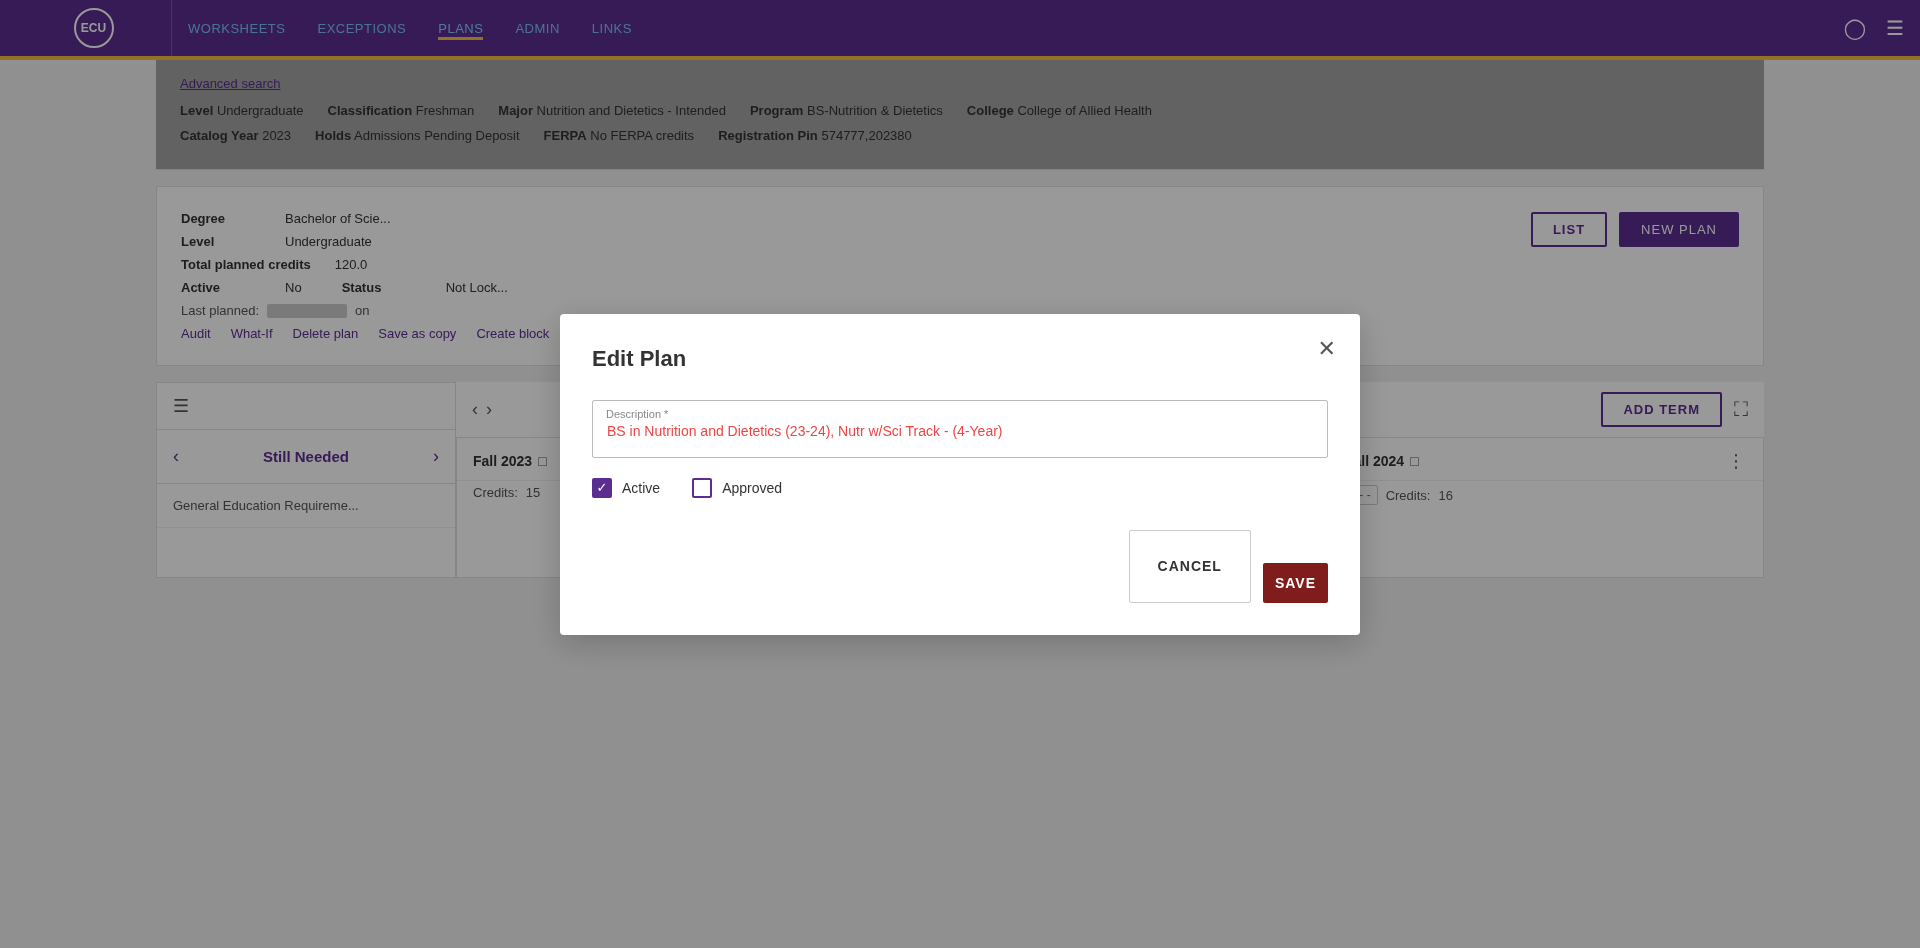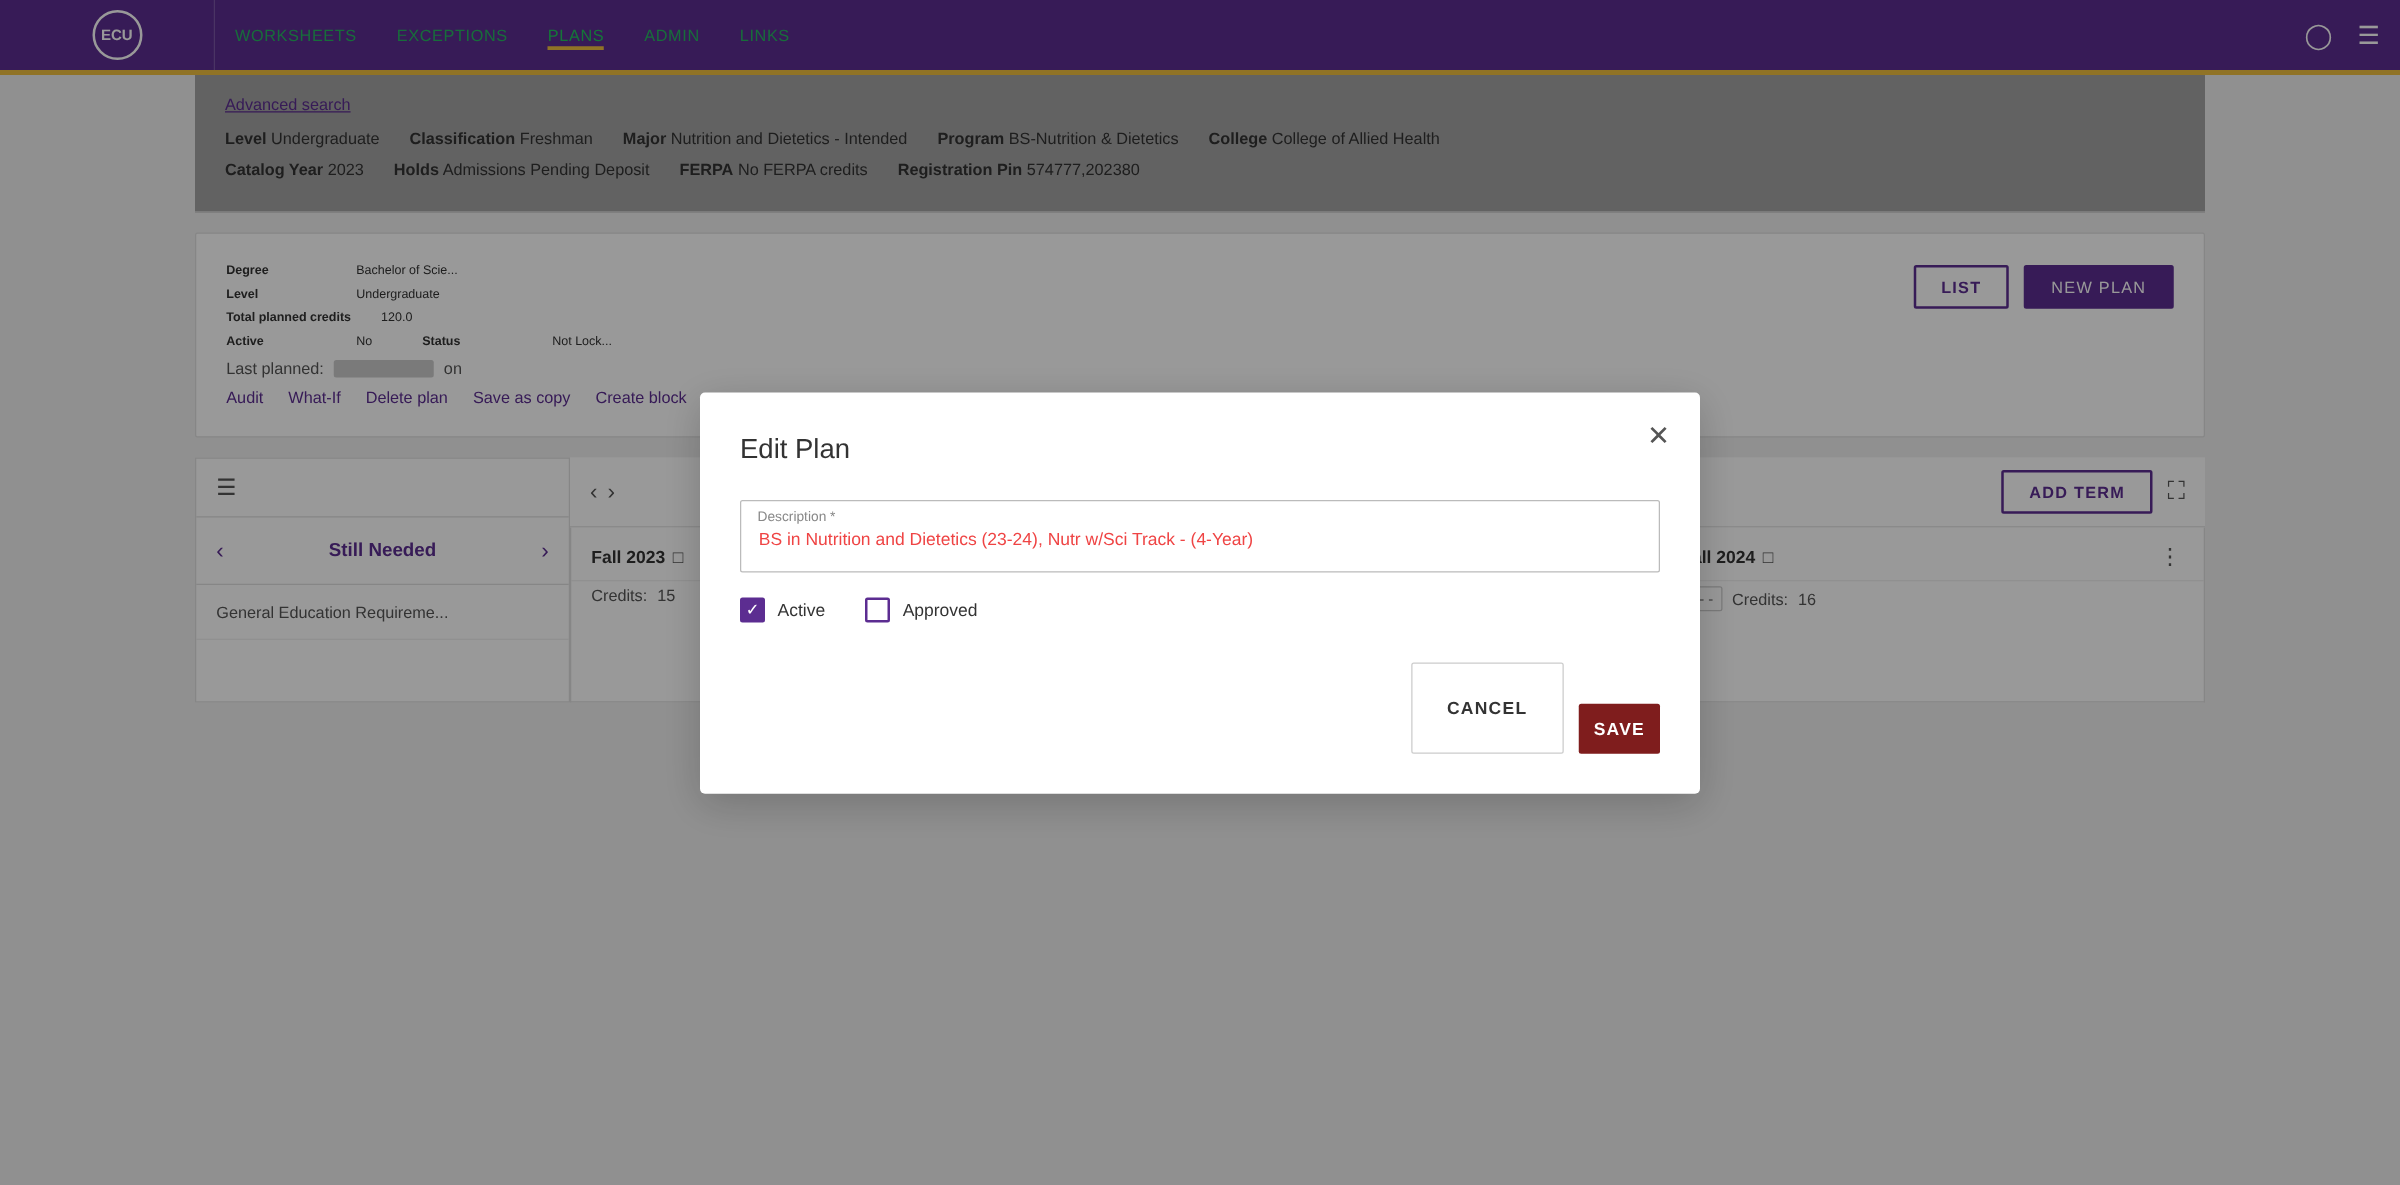--- a/index.html
+++ b/index.html
@@ -13,21 +13,21 @@
     .logo-area {
       display: flex; align-items: center; background: #5c2d91; width: 156px; height: 56px;
       justify-content: center; border-right: 1px solid rgba(255,255,255,0.2);
     }
     .logo-circle {
       width: 40px; height: 40px; border: 2px solid #fff; border-radius: 50%;
       display: flex; align-items: center; justify-content: center; color: #fff; font-weight: bold; font-size: 12px;
     }
     .nav-links { display: flex; gap: 32px; margin-left: 16px; }
     .nav-link {
-      color: #22c55e; text-decoration: none; font-size: 13px; letter-spacing: 0.5px;
+      color: #7dd3fc; text-decoration: none; font-size: 13px; letter-spacing: 0.5px;
       font-weight: 500; opacity: 0.9; cursor: pointer; padding: 4px 0;
     }
     .nav-link.active { border-bottom: 3px solid #f0c040; padding-bottom: 1px; opacity: 1; }
     .nav-right { margin-left: auto; display: flex; align-items: center; gap: 20px; }
     .nav-icon { color: #fff; font-size: 20px; cursor: pointer; }
     .yellow-bar { height: 4px; background: #f0c040; width: 100%; }
 
     
     .main-content { padding: 0; background: #f0f0f0; min-height: calc(948px - 56px); position: relative; }
 
@@ -40,21 +40,21 @@
     .info-row { display: flex; flex-wrap: wrap; gap: 24px; margin-bottom: 10px; font-size: 13px; }
     .info-label { font-weight: 600; color: #333; }
     .info-value { color: #333; }
 
     
     .plan-section {
       background: #fff; margin: 16px 156px; padding: 24px;
       border: 1px solid #e0e0e0; border-radius: 2px; position: relative;
     }
     .plan-title { font-size: 22px; font-weight: 600; color: #333; margin-bottom: 16px; }
-    .plan-meta { display: flex; flex-direction: column; gap: 8px; font-size: 10px; }
+    .plan-meta { display: flex; flex-direction: column; gap: 8px; font-size: 13px; }
     .plan-row { display: flex; gap: 24px; }
     .plan-label { font-weight: 600; min-width: 80px; }
     .plan-btns { position: absolute; top: 25px; right: 24px; display: flex; gap: 12px; }
     .btn-outline {
       border: 2px solid #5c2d91; color: #5c2d91; background: #fff;
       padding: 8px 20px; font-size: 13px; font-weight: 700; letter-spacing: 1px;
       cursor: pointer; border-radius: 2px;
     }
     .btn-filled {
       border: 2px solid #5c2d91; color: #fff; background: #5c2d91;
@@ -105,21 +105,21 @@
 
     
     .overlay {
       position: fixed; top: 0; left: 0; width: 100%; height: 100%;
       background: rgba(0,0,0,0.4); z-index: 100; display: flex; align-items: center; justify-content: center;
     }
     .modal {
       background: #fff; border-radius: 4px; padding: 32px; width: 800px; max-width: 90%;
       box-shadow: 0 8px 32px rgba(0,0,0,0.2); position: relative;
     }
-    .modal-title { font-size: 22px; font-weight: 400; color: #333; margin-bottom: 28px; }
+    .modal-title { font-size: 22px; font-weight: 700; color: #333; margin-bottom: 28px; }
     .modal-close {
       position: absolute; top: 24px; right: 24px; font-size: 22px; color: #555;
       cursor: pointer; background: none; border: none; line-height: 1;
     }
     .field-wrapper { position: relative; margin-bottom: 20px; }
     .field-wrapper .field-label-float {
       position: absolute; top: 8px; left: 14px; font-size: 11px; color: #888;
     }
     .field-wrapper input {
       border: 1px solid #bbb; border-radius: 2px; padding: 22px 14px 18px; width: 100%;

